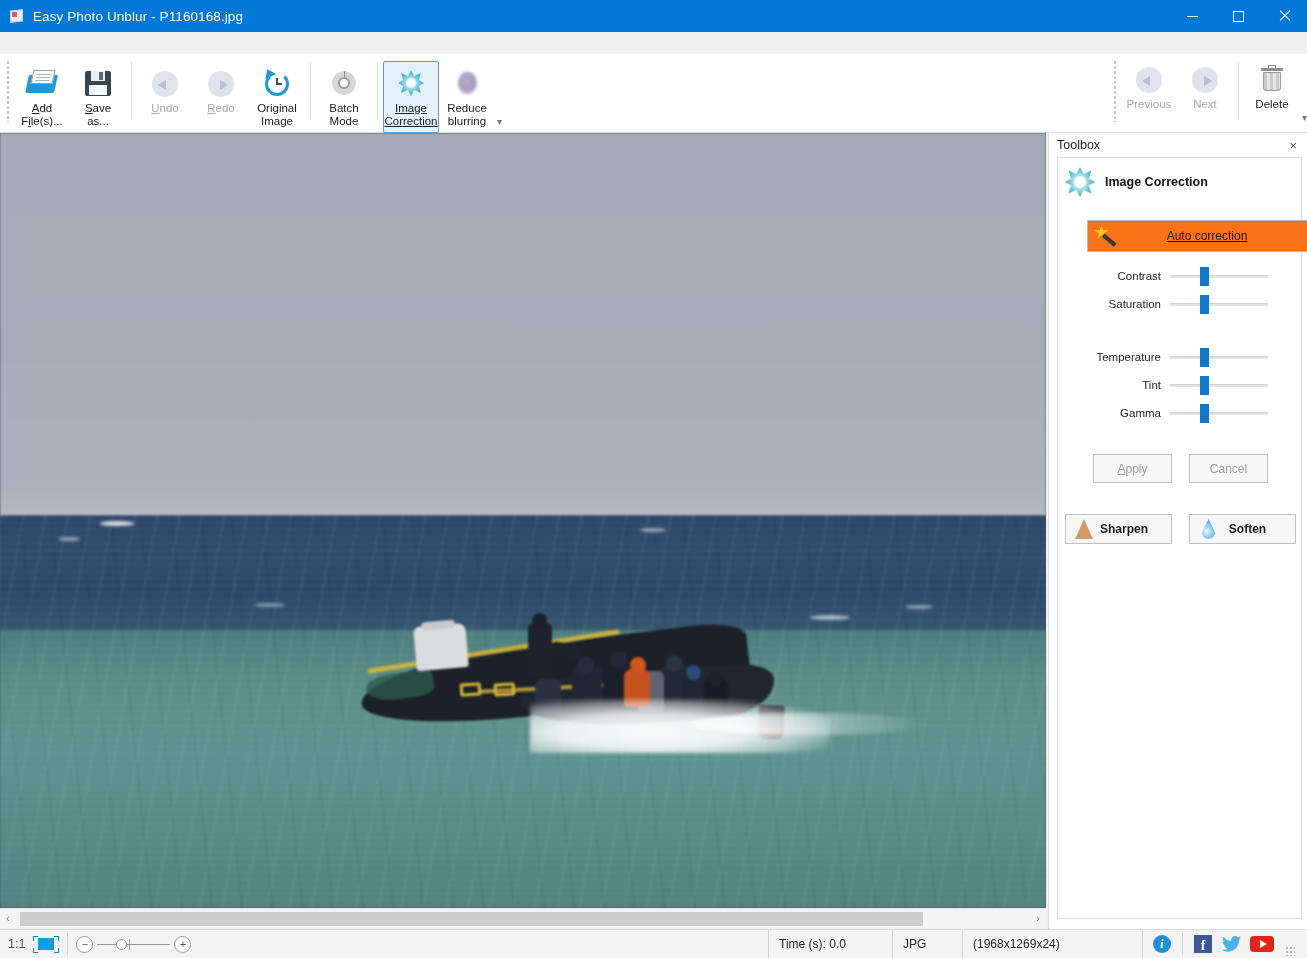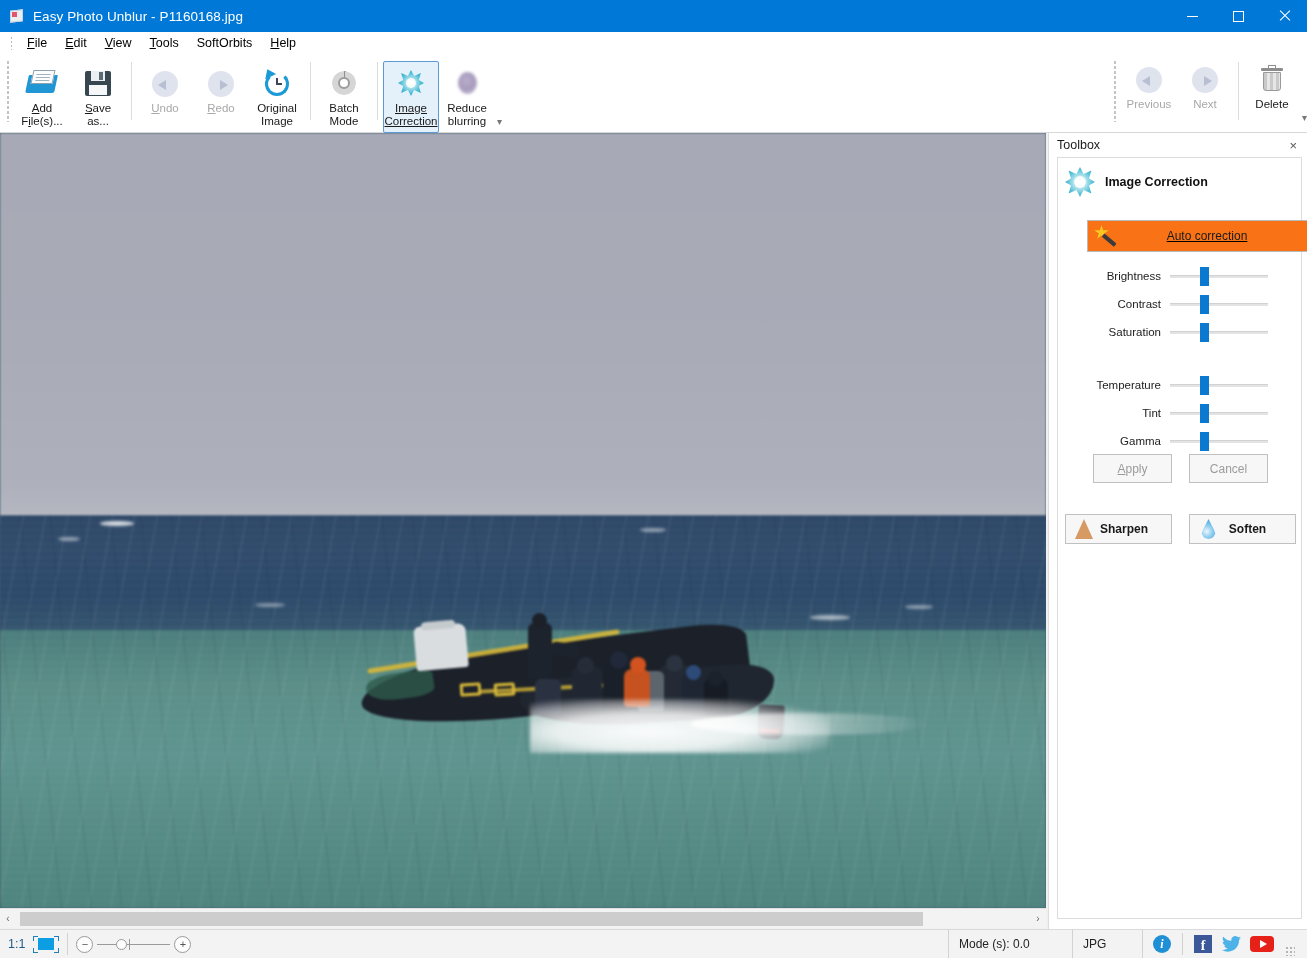--- a/index.html
+++ b/index.html
@@ -459,29 +459,20 @@
         </div>
       <div class="winbtn">
           <span class="glyph-max"></span>
         </div>
       <div class="winbtn close">
           <span class="glyph-close"></span>
         </div>
     </div>
   </div>
 
-  <div class="menubar">
-    <div class="menu-grip"></div>
-    <div class="menu-item"><u>F</u><span>ile</span></div>
-    <div class="menu-item"><u>E</u>dit</div>
-    <div class="menu-item"><u>V</u>iew</div>
-    <div class="menu-item"><u>T</u>ools</div>
-    <div class="menu-item">SoftOrbits</div>
-    <div class="menu-item"><u>H</u>elp</div>
-  </div>
 
   <div class="toolbar">
     <div class="tb-grip"></div>
 
     <div class="tb-group">
       <div class="tb-btn">
         <div class="tb-ico ic-addfile">
           <div class="folder"></div>
             <div class="paper"></div>
         </div>
@@ -663,22 +654,23 @@
     <div class="sb-div"></div>
     <div class="zoomslider">
       <div class="zs-btn">−</div>
       <div class="zs-track">
         <div class="zs-thumb"></div>
         <div class="zs-tick"></div>
       </div>
       <div class="zs-btn">+</div>
     </div>
     <div class="sb-spacer"></div>
-    <div class="sb-field" style="width:124px;">Mode (s): 0.0</div>
+    <div class="sb-field" style="width:124px;">Time (s): 0.0</div>
     <div class="sb-field" style="width:70px;">JPG</div>
+    <div class="sb-field" style="width:180px;">(1968x1269x24)</div>
     <div class="sb-field" style="width:1px; padding:0;"></div>
     <div class="sb-icons">
       <div class="ico-info">i</div>
       <div class="sb-div" style="margin:0 2px;"></div>
       <div class="ico-fb">f</div>
       <div class="ico-tw">
         <svg width="19" height="16" viewBox="0 0 24 20" aria-hidden="true">
           <path d="M24 2.3c-.9.4-1.8.7-2.8.8 1-.6 1.8-1.6 2.2-2.7-1 .6-2 1-3.1 1.2A4.9 4.9 0 0 0 11.9 6C7.7 5.8 4 3.8 1.6.8 1.1 1.6.9 2.5.9 3.5c0 1.7.9 3.2 2.2 4.1-.8 0-1.6-.2-2.2-.6v.1c0 2.4 1.7 4.4 3.9 4.8-.4.1-.8.2-1.3.2-.3 0-.6 0-.9-.1.6 2 2.4 3.4 4.6 3.4A9.9 9.9 0 0 1 0 17.5a14 14 0 0 0 7.5 2.2c9.1 0 14-7.5 14-14v-.6c1-.7 1.8-1.6 2.5-2.6z" fill="#4cb3e8"></path>
         </svg>
       </div>
@@ -707,27 +699,20 @@
       <div class="autobtn">
         <div class="wand">
           <div class="starpt"></div>
             <div class="stick"></div>
         </div>
         <div class="lbl">Auto correction</div>
       </div>
 
       <div class="sliders">
         <div class="srow">
-          <div class="slbl">Brightness</div>
-          <div class="strack">
-            <div class="bar"></div>
-              <div class="thumb"></div>
-          </div>
-        </div>
-        <div class="srow">
           <div class="slbl">Contrast</div>
           <div class="strack">
             <div class="bar"></div>
               <div class="thumb"></div>
           </div>
         </div>
         <div class="srow">
           <div class="slbl">Saturation</div>
           <div class="strack">
             <div class="bar"></div>

